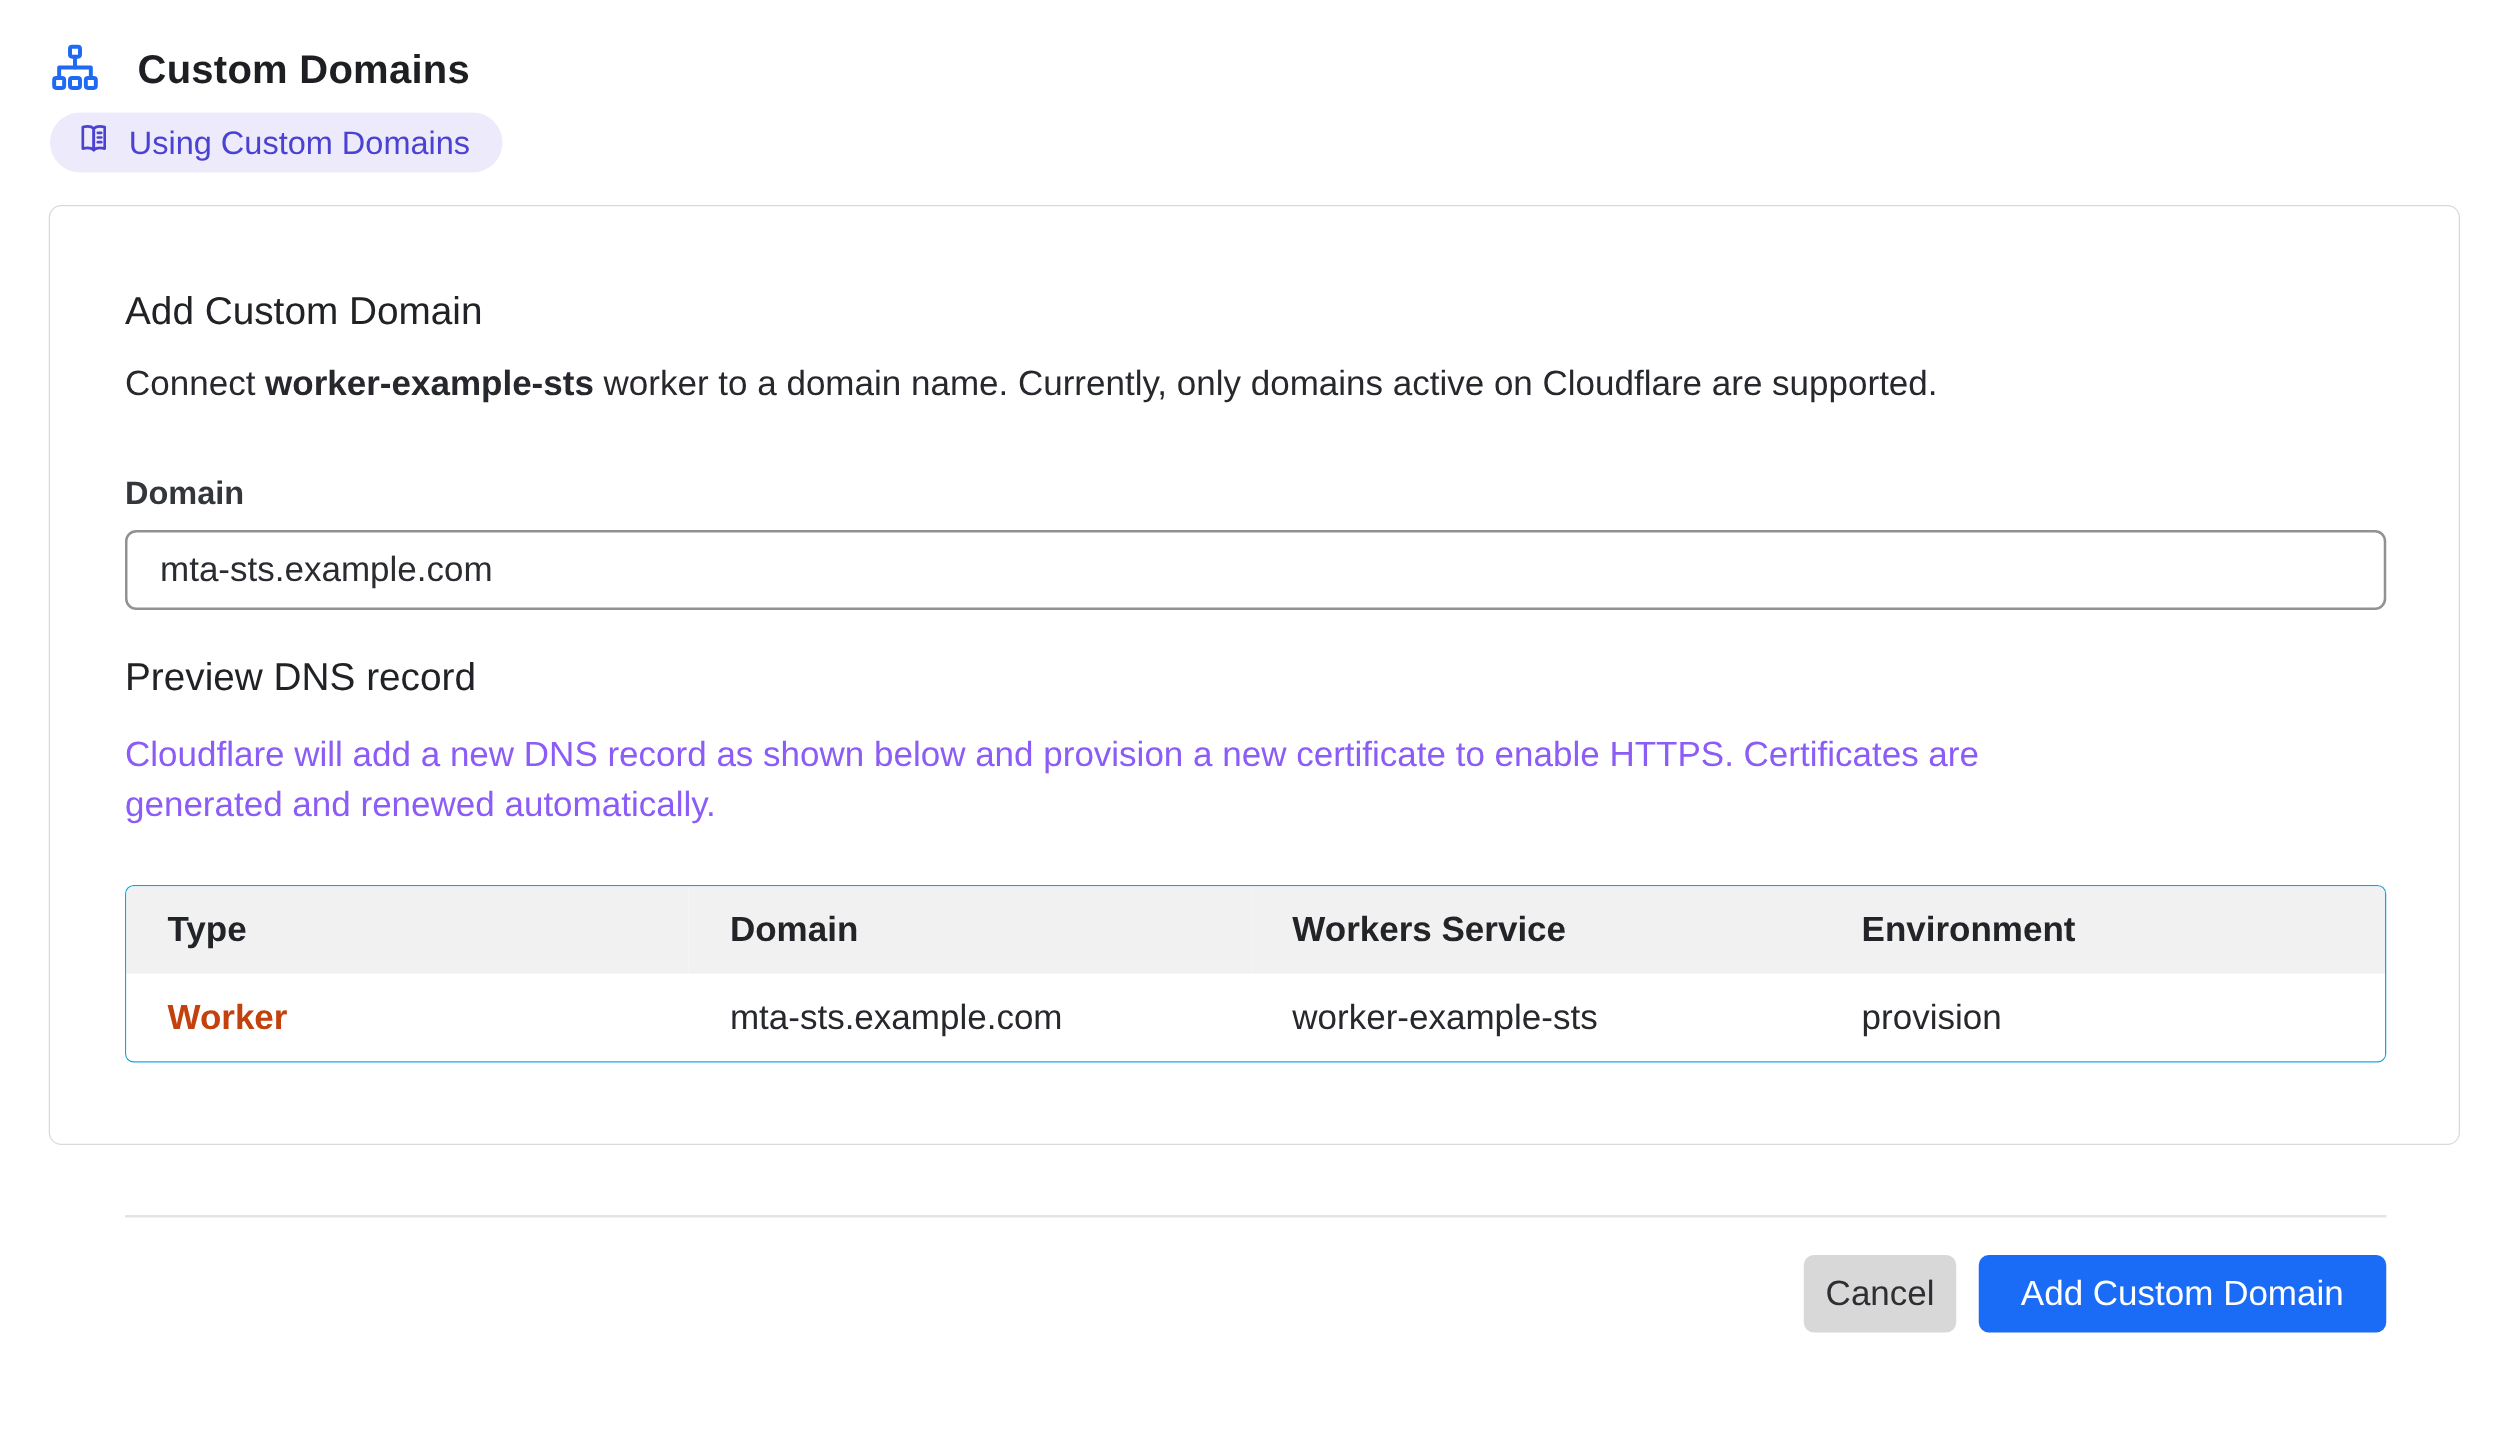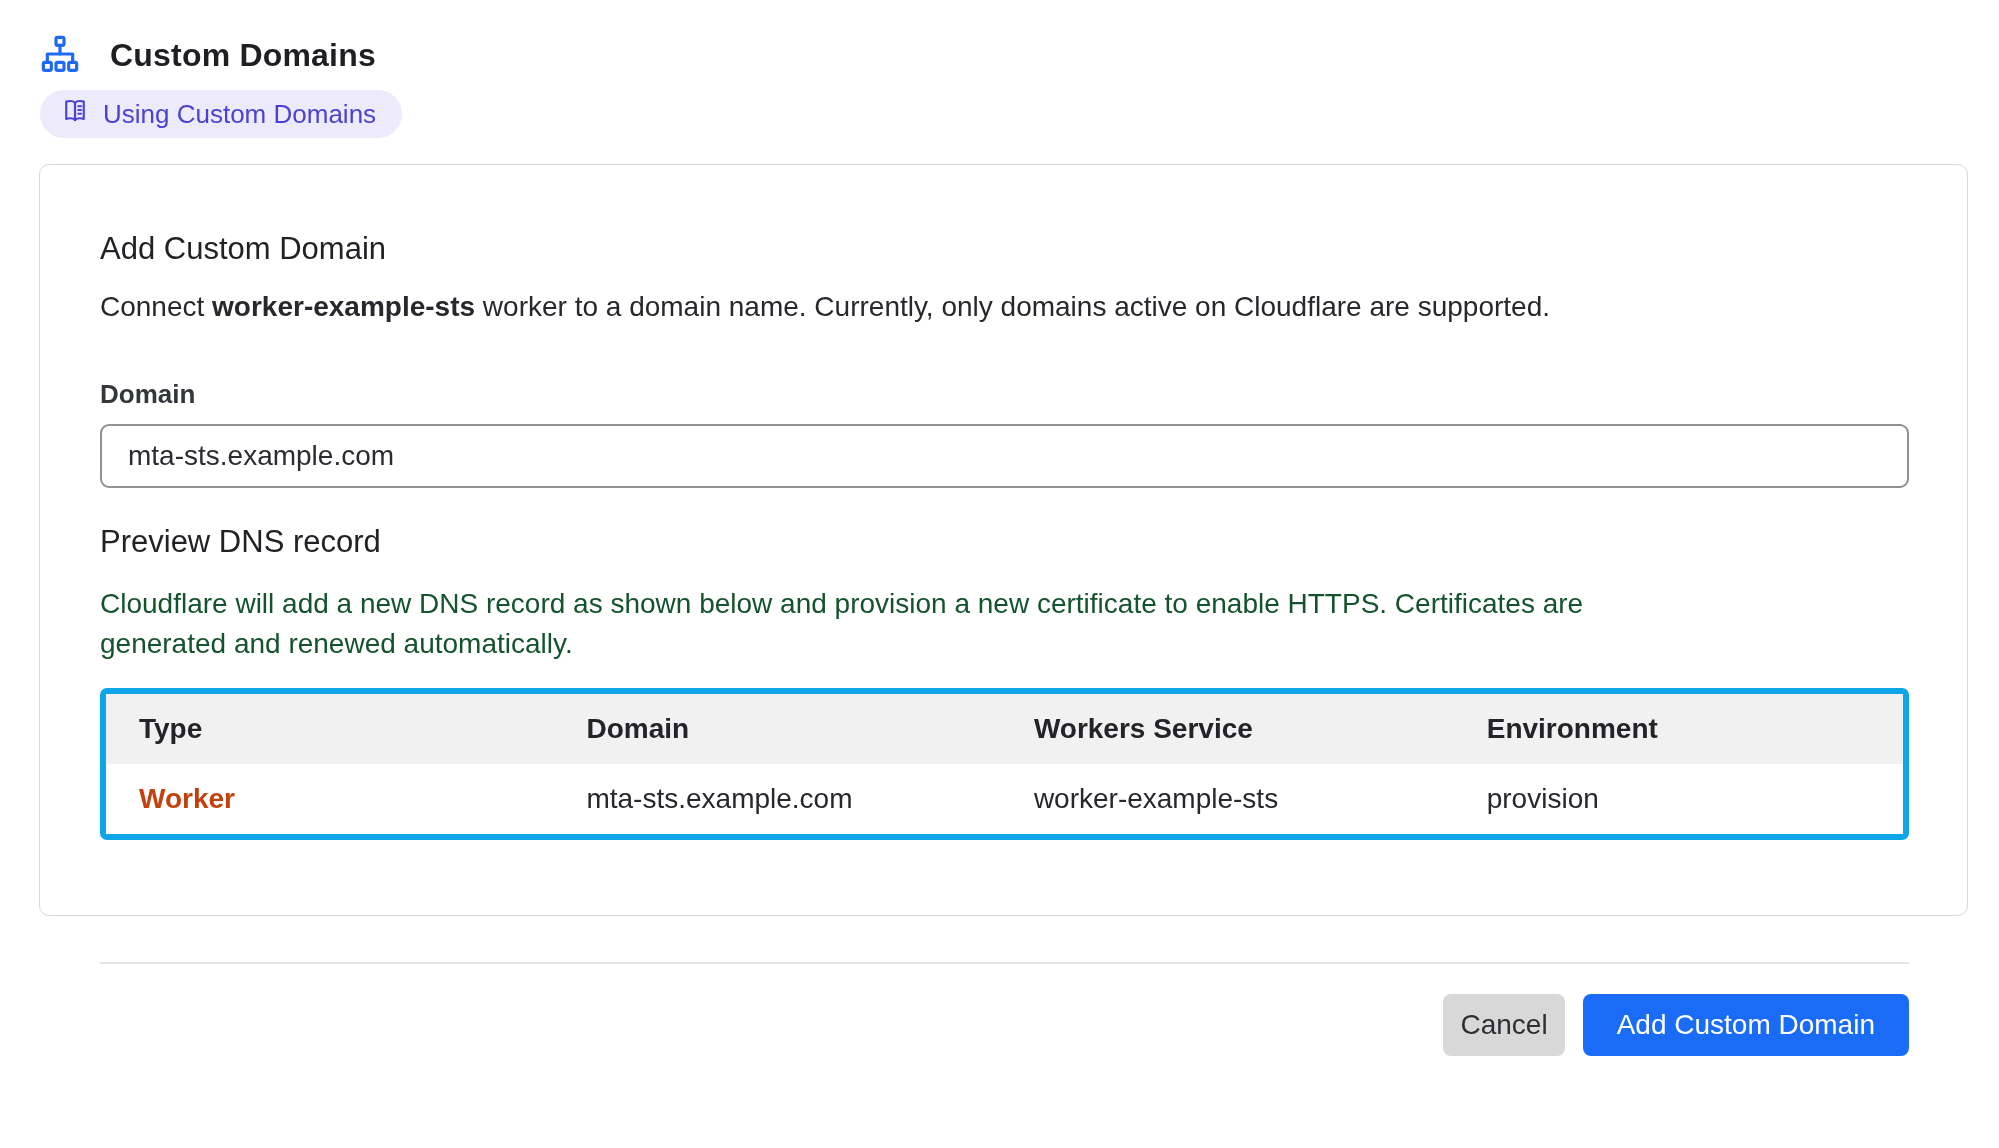--- a/index.html
+++ b/index.html
@@ -41,23 +41,23 @@
   .field-label { display: block; margin-top: 56px; font-size: 26px; font-weight: 700; color: #33363b; }
   .domain-input {
     display: block; margin-top: 14px;
     width: 100%; height: 64px;
     border: 2px solid #909194; border-radius: 9px;
     padding: 0 26px; font-size: 28px; color: #2a2c31;
     font-family: "Liberation Sans", sans-serif;
     background: #ffffff; outline: none;
   }
   .card h3 { margin-top: 36px; font-size: 31px; font-weight: 500; color: #202225; }
-  .preview-desc { margin-top: 24px; max-width: 1520px; font-size: 28px; line-height: 40px; color: #14532d; }
+  .preview-desc { margin-top: 24px; max-width: 1520px; font-size: 28px; line-height: 40px; color: #8b5cf6; }
   
-  .dns-table-wrap { margin-top: 24px; border: 6px solid #0ea5e9; border-radius: 7px; overflow: hidden; }
+  .dns-table-wrap { margin-top: 44px; border: 1px solid #0ea5e9; border-radius: 7px; overflow: hidden; }
   table.dns-table { width: 100%; border-collapse: collapse; table-layout: fixed; }
   .dns-table col:nth-child(1) { width: 24.9%; }
   .dns-table col:nth-child(2) { width: 24.9%; }
   .dns-table col:nth-child(3) { width: 25.2%; }
   .dns-table col:nth-child(4) { width: 25.0%; }
   .dns-table thead th {
     background: #f1f1f1; height: 70px;
     text-align: left; padding-left: 33px;
     font-size: 28px; font-weight: 600; color: #222428;
   }

